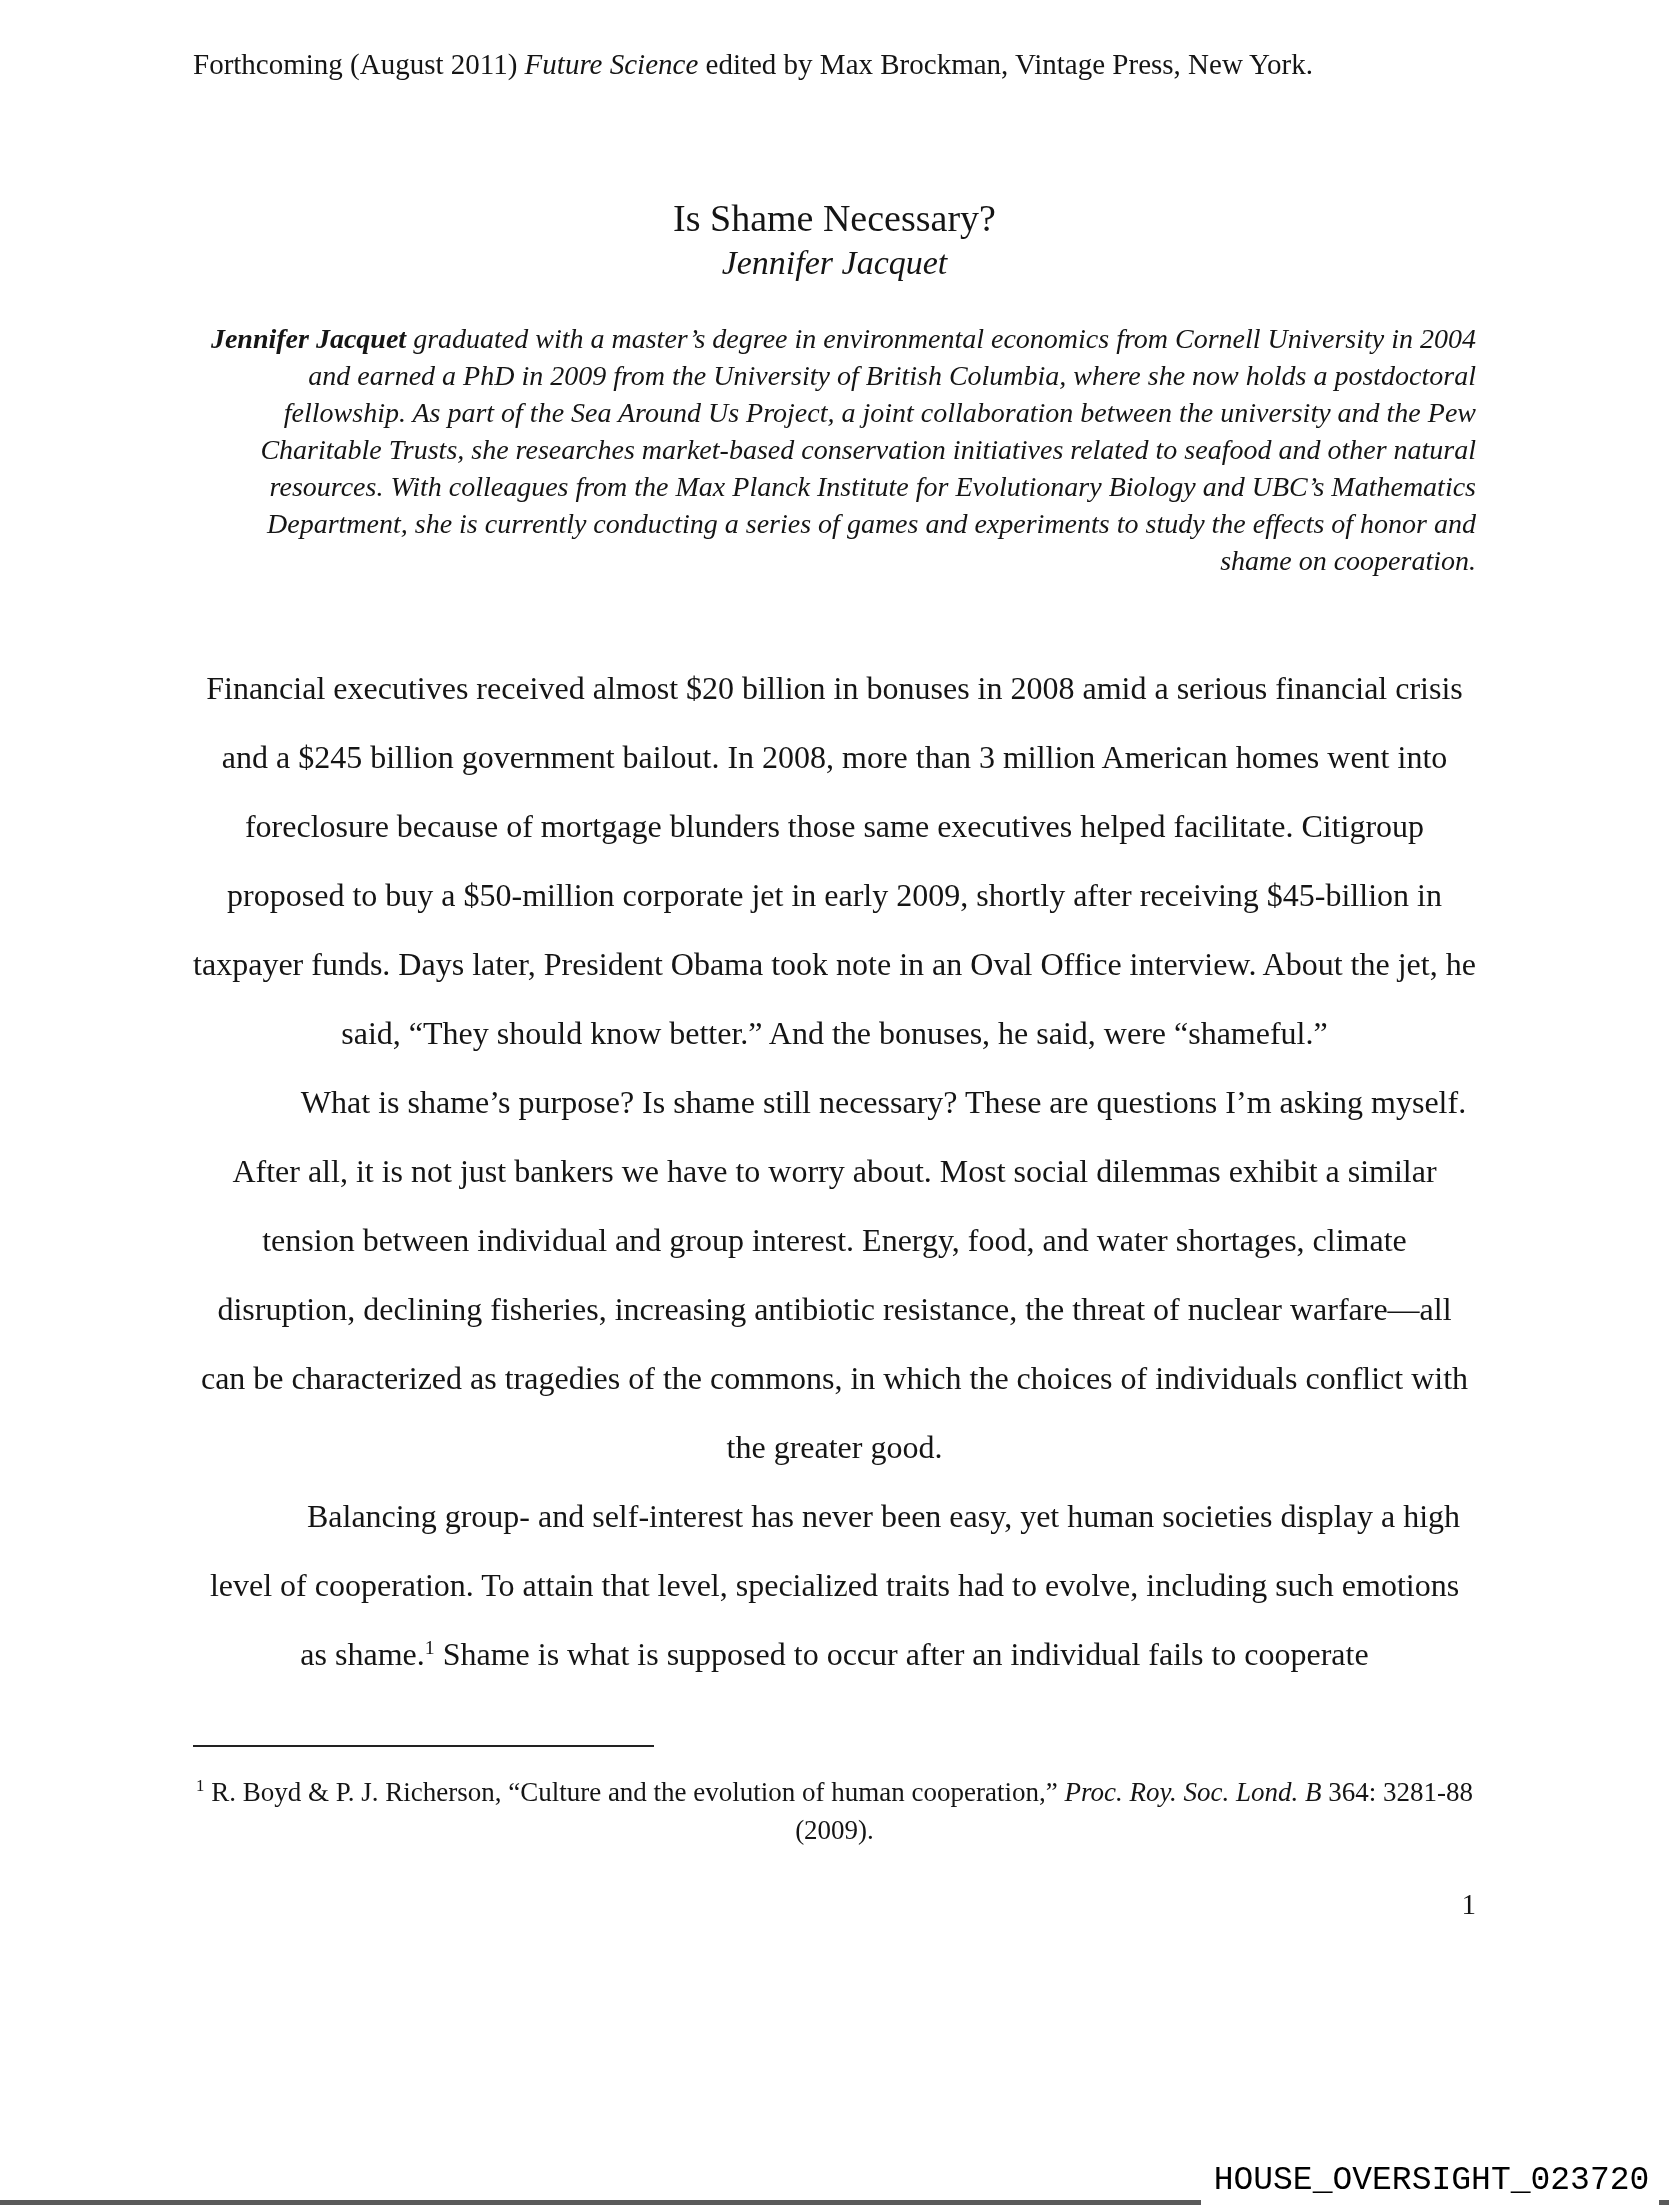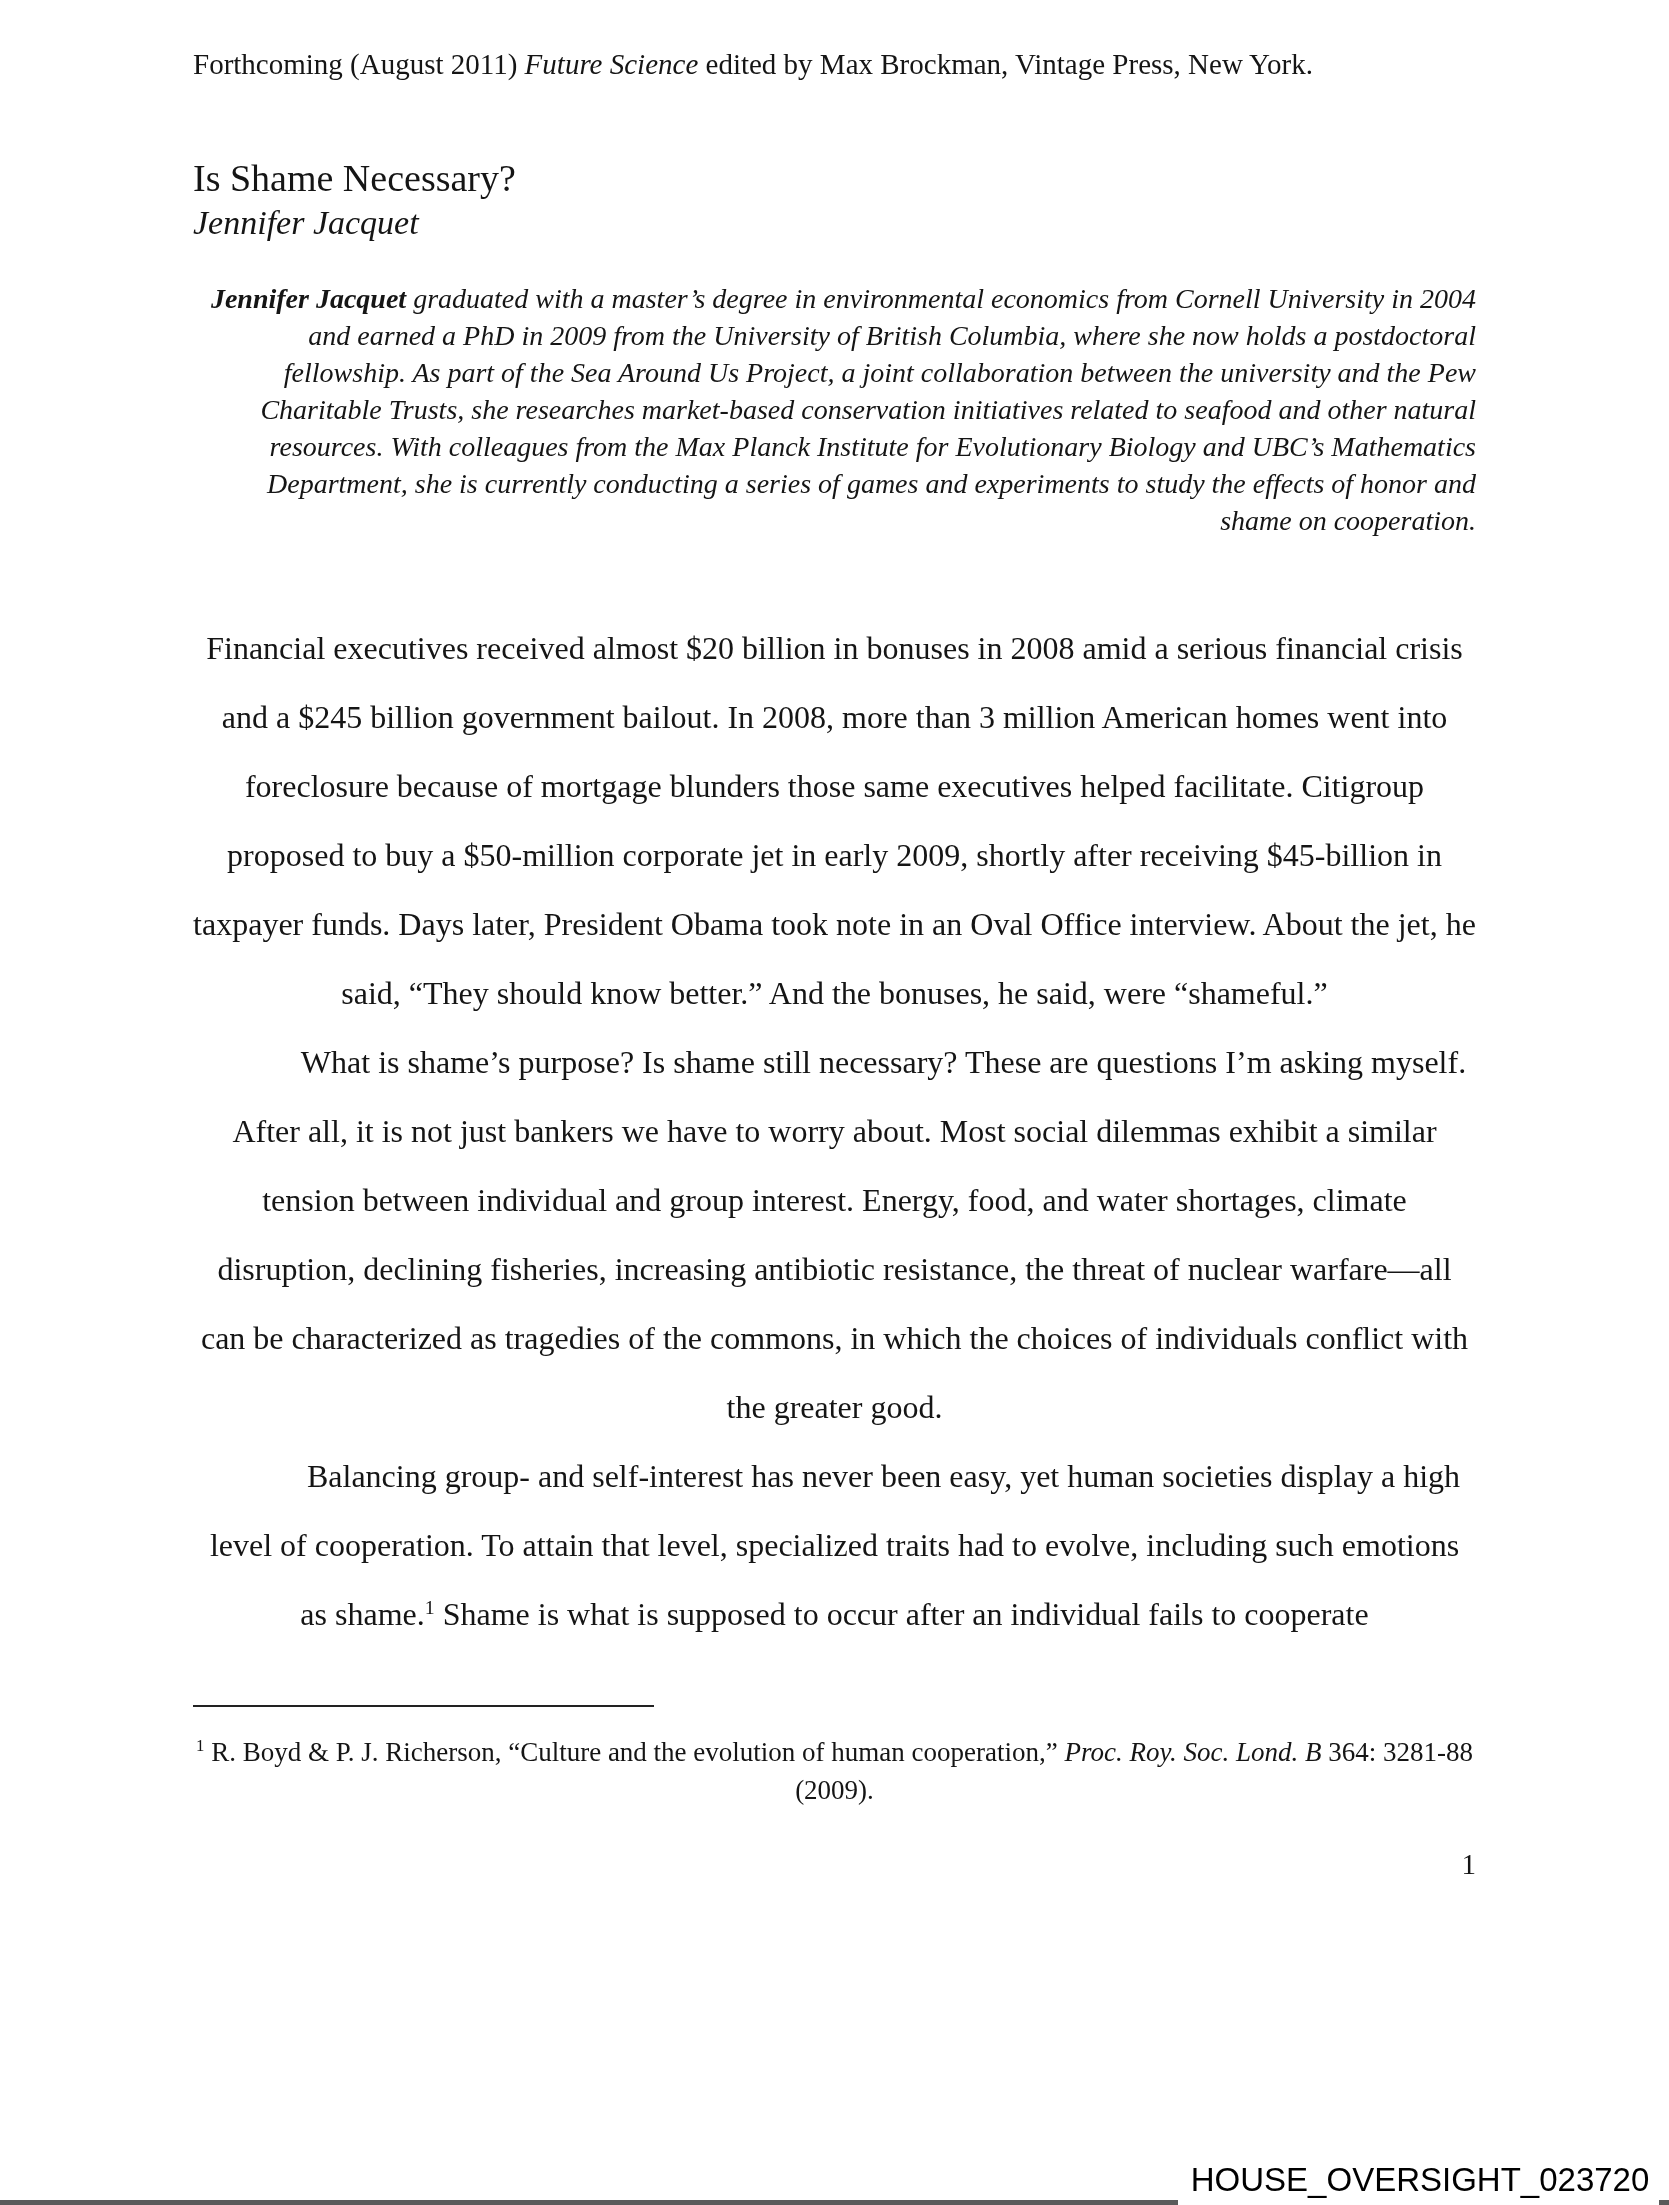--- a/index.html
+++ b/index.html
@@ -13,21 +13,22 @@
     color: #151515;
     font-family: "Liberation Serif", serif;
     overflow: hidden;
     padding: 46px 193px 0 193px;
   }
   .header-note {
     font-size: 29px;
     line-height: 37px;
   }
   .title-block {
-    margin-top: 72px;
+    margin-top: 112px;
+    text-align: center;
   }
   .doc-title {
     font-size: 38px;
     font-weight: normal;
     line-height: 47px;
   }
   .doc-author {
     font-size: 34px;
     font-style: italic;
     line-height: 42px;
@@ -86,21 +87,21 @@
     bottom: 0;
     height: 4.6px;
     background: #5a5a5a;
   }
   .bates-stamp {
     position: absolute;
     right: 10.5px;
     bottom: 0;
     background: #ffffff;
     padding: 3.9px 9.2px 6.5px 13px;
-    font-family: Liberation Sans, sans-serif;
+    font-family: Liberation Mono, monospace;
     font-size: 33px;
     color: #000;
     z-index: 2;
     text-align: right;
   }
 </style>
 </head>
 <body>
 
 <div class="page">

